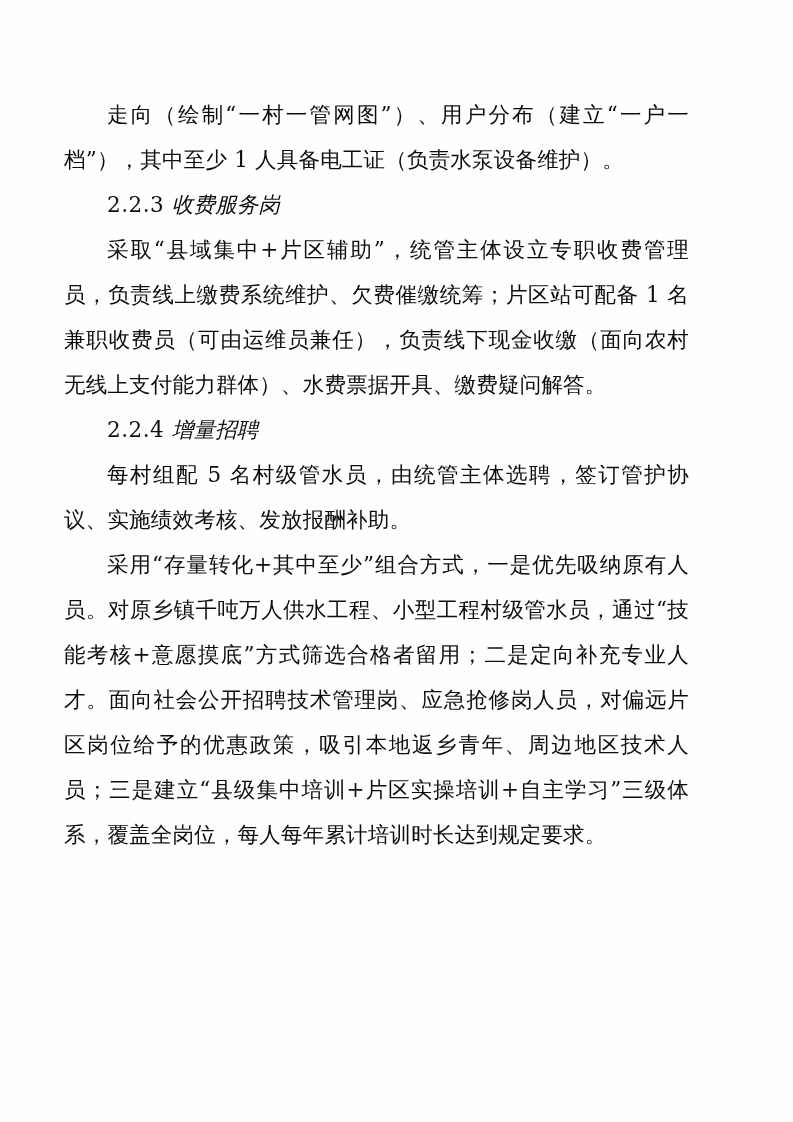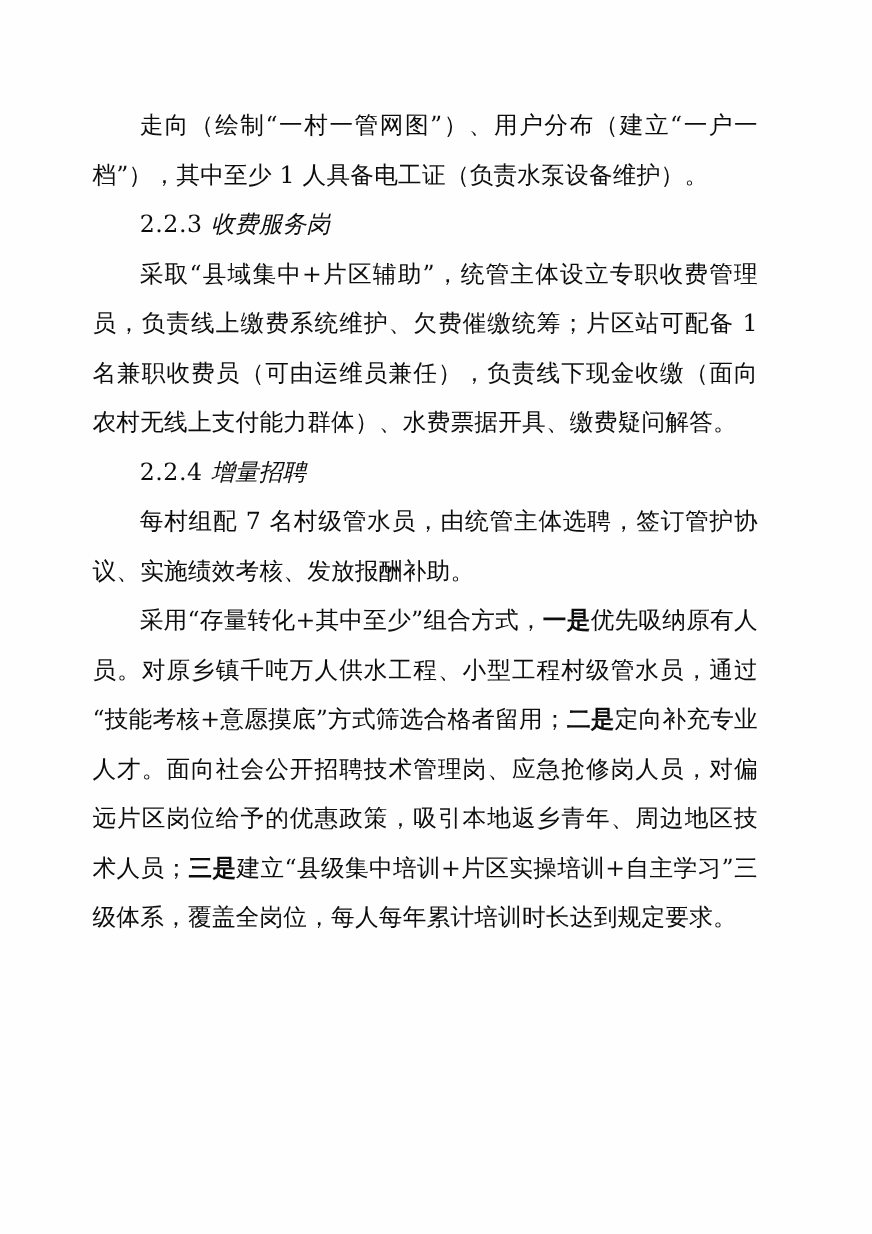--- a/index.html
+++ b/index.html
@@ -12,21 +12,21 @@
     height: 1122px;
     font-family: "DejaVu Serif", "Liberation Serif", serif;
     color: #0d0d0d;
     -webkit-font-smoothing: antialiased;
   }
   .page {
     position: relative;
     width: 793px;
     height: 1122px;
     box-sizing: border-box;
-    padding: 92px 104px 60px 84px;
+    padding: 92px 104px 60px 64px;
     background: #fefefe;
   }
   .doc-body {
     font-size: 21.5px;
     line-height: 45px;
     letter-spacing: 0.2px;
     text-align: justify;
     text-justify: inter-ideograph;
   }
   p {
@@ -41,21 +41,21 @@
     font-weight: 400;
   }
   .heading .num {
     letter-spacing: 0.5px;
   }
   .heading .htext {
     margin-left: 0.35em;
     font-style: italic;
   }
   .bold {
-    font-weight: 700;
+    font-weight: 400;
   }
 </style>
 </head>
 <body>
 
 <div class="page">
   <div class="doc-body">
 
     <p class="para">走向（绘制“一村一管网图”）、用户分布（建立“一户一档”），其中至少 1 人具备电工证（负责水泵设备维护）。</p>
 
@@ -64,19 +64,19 @@
     </p>
 
     <p class="para">采取“县域集中+片区辅助”，统管主体设立专职收费管理员，负责线上缴费系统维护、欠费催缴统筹；片区站可配备 1 名兼职收费员（可由运维员兼任），负责线下现金收缴（面向农村无线上支付能力群体）、水费票据开具、缴费疑问解答。</p>
 
     <p class="heading">
       <span class="num">2.2.4</span><span class="htext">增量招聘</span>
     </p>
 
 
 
-    <p class="para">每村组配 7 名村级管水员，由统管主体选聘，签订管护协议、实施绩效考核、发放报酬补助。</p>
+    <p class="para">每村组配 5 名村级管水员，由统管主体选聘，签订管护协议、实施绩效考核、发放报酬补助。</p>
 
 
     <p class="para"><span>采用“存量转化+其中至少”组合方式，</span><span class="bold">一是</span><span>优先吸纳原有人员。对原乡镇千吨万人供水工程、小型工程村级管水员，通过“技能考核+意愿摸底”方式筛选合格者留用；</span><span class="bold">二是</span><span>定向补充专业人才。面向社会公开招聘技术管理岗、应急抢修岗人员，对偏远片区岗位给予的优惠政策，吸引本地返乡青年、周边地区技术人员；</span><span class="bold">三是</span><span>建立“县级集中培训+片区实操培训+自主学习”三级体系，覆盖全岗位，每人每年累计培训时长达到规定要求。</span></p>
 
   </div>
 </div>
 
 </body></html>

